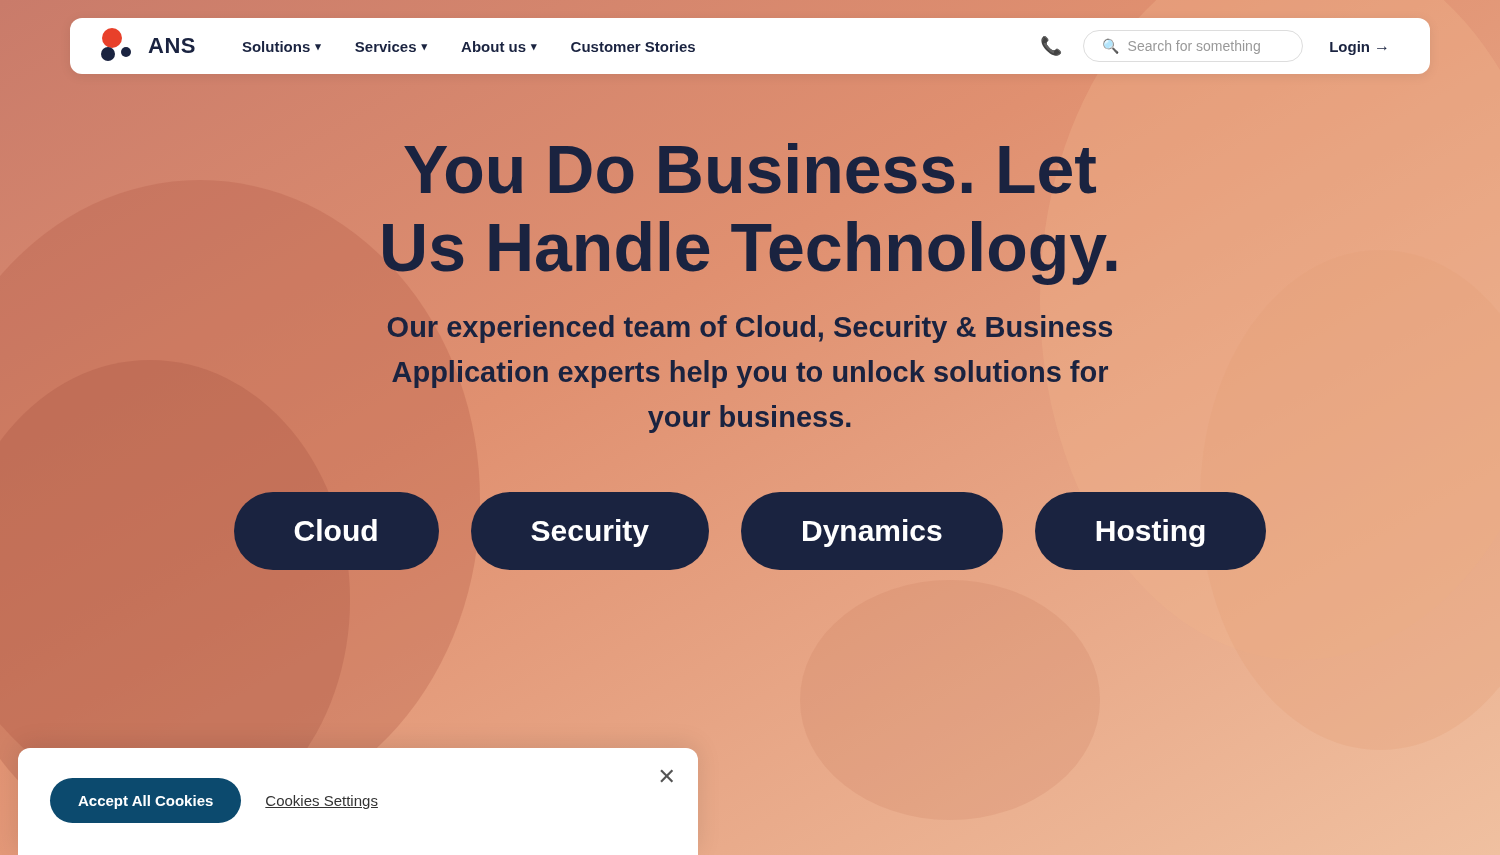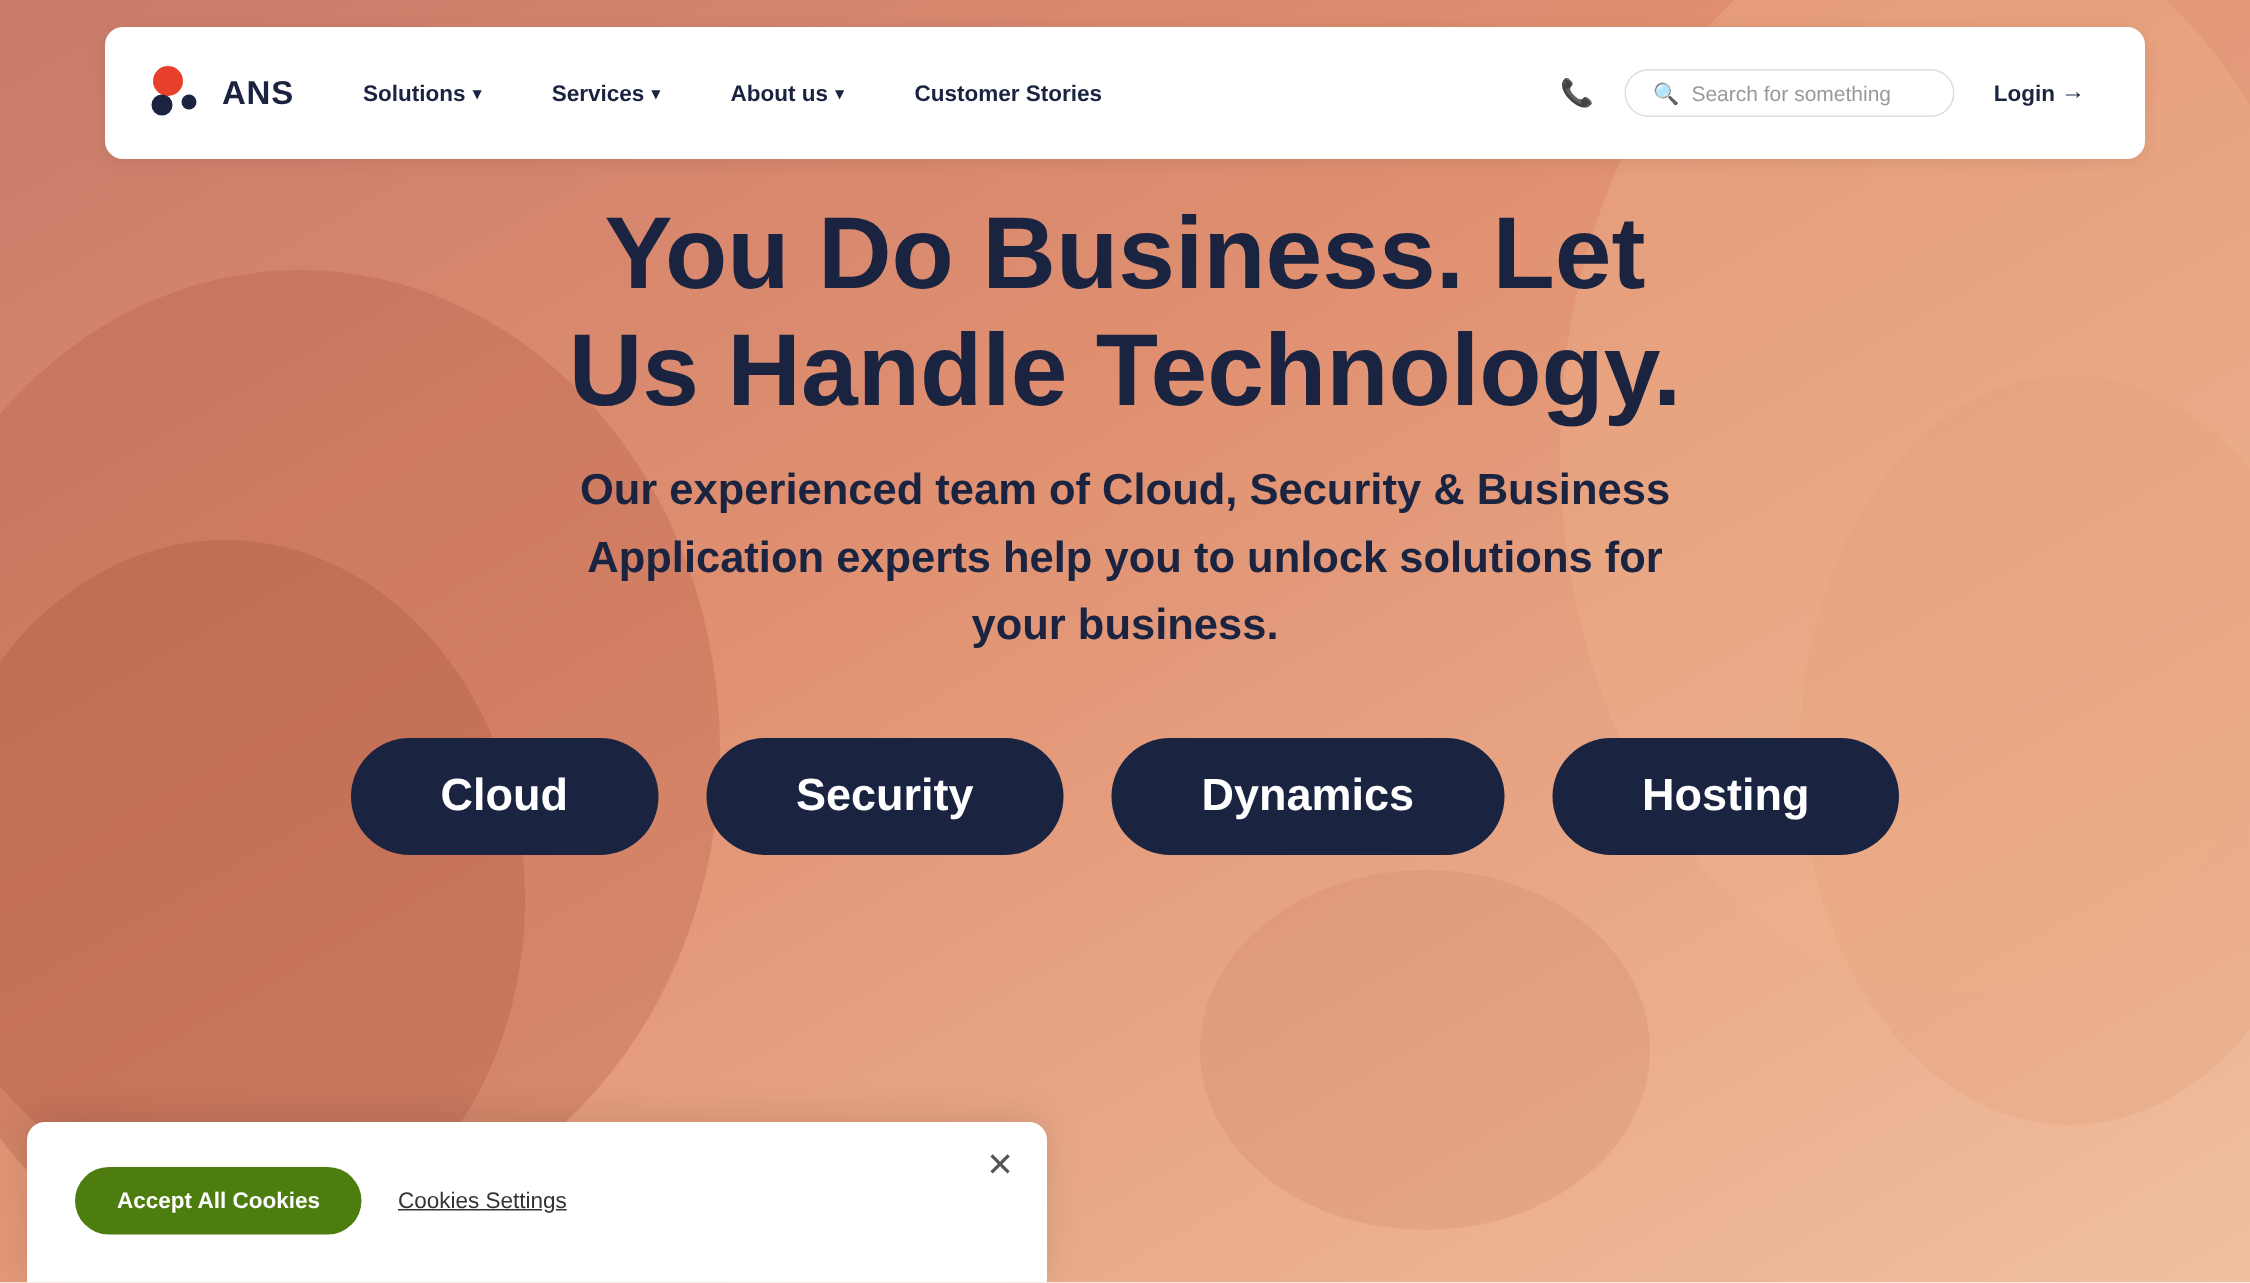--- a/index.html
+++ b/index.html
@@ -5,21 +5,21 @@
     * { margin: 0; padding: 0; box-sizing: border-box; }
     body { font-family: 'Arial', sans-serif; width: 1500px; height: 855px; overflow: hidden; position: relative; }
 
     
     .navbar {
       position: absolute;
       top: 18px;
       left: 50%;
       transform: translateX(-50%);
       width: 1360px;
-      height: 88px;
+      height: 56px;
       background: #fff;
       border-radius: 12px;
       display: flex;
       align-items: center;
       padding: 0 28px;
       z-index: 100;
       box-shadow: 0 2px 12px rgba(0,0,0,0.08);
     }
 
     .logo-area {
@@ -32,21 +32,21 @@
 
     .logo-icon {
       width: 44px;
       height: 44px;
       position: relative;
       flex-shrink: 0;
     }
 
     .nav-links {
       display: flex;
-      gap: 19px;
+      gap: 6px;
       flex: 1;
     }
 
     .nav-item {
       display: flex;
       align-items: center;
       gap: 5px;
       padding: 8px 14px;
       color: #1a2340;
       font-size: 15px;
@@ -218,21 +218,21 @@
       cursor: pointer;
     }
 
     .cookie-actions {
       display: flex;
       align-items: center;
       gap: 24px;
     }
 
     .accept-btn {
-      background: #4d7c0f;
+      background: #0c4a6e;
       color: #fff;
       font-size: 15px;
       font-weight: 700;
       border: none;
       border-radius: 28px;
       padding: 14px 28px;
       cursor: pointer;
     }
 
     .cookies-settings-btn {

